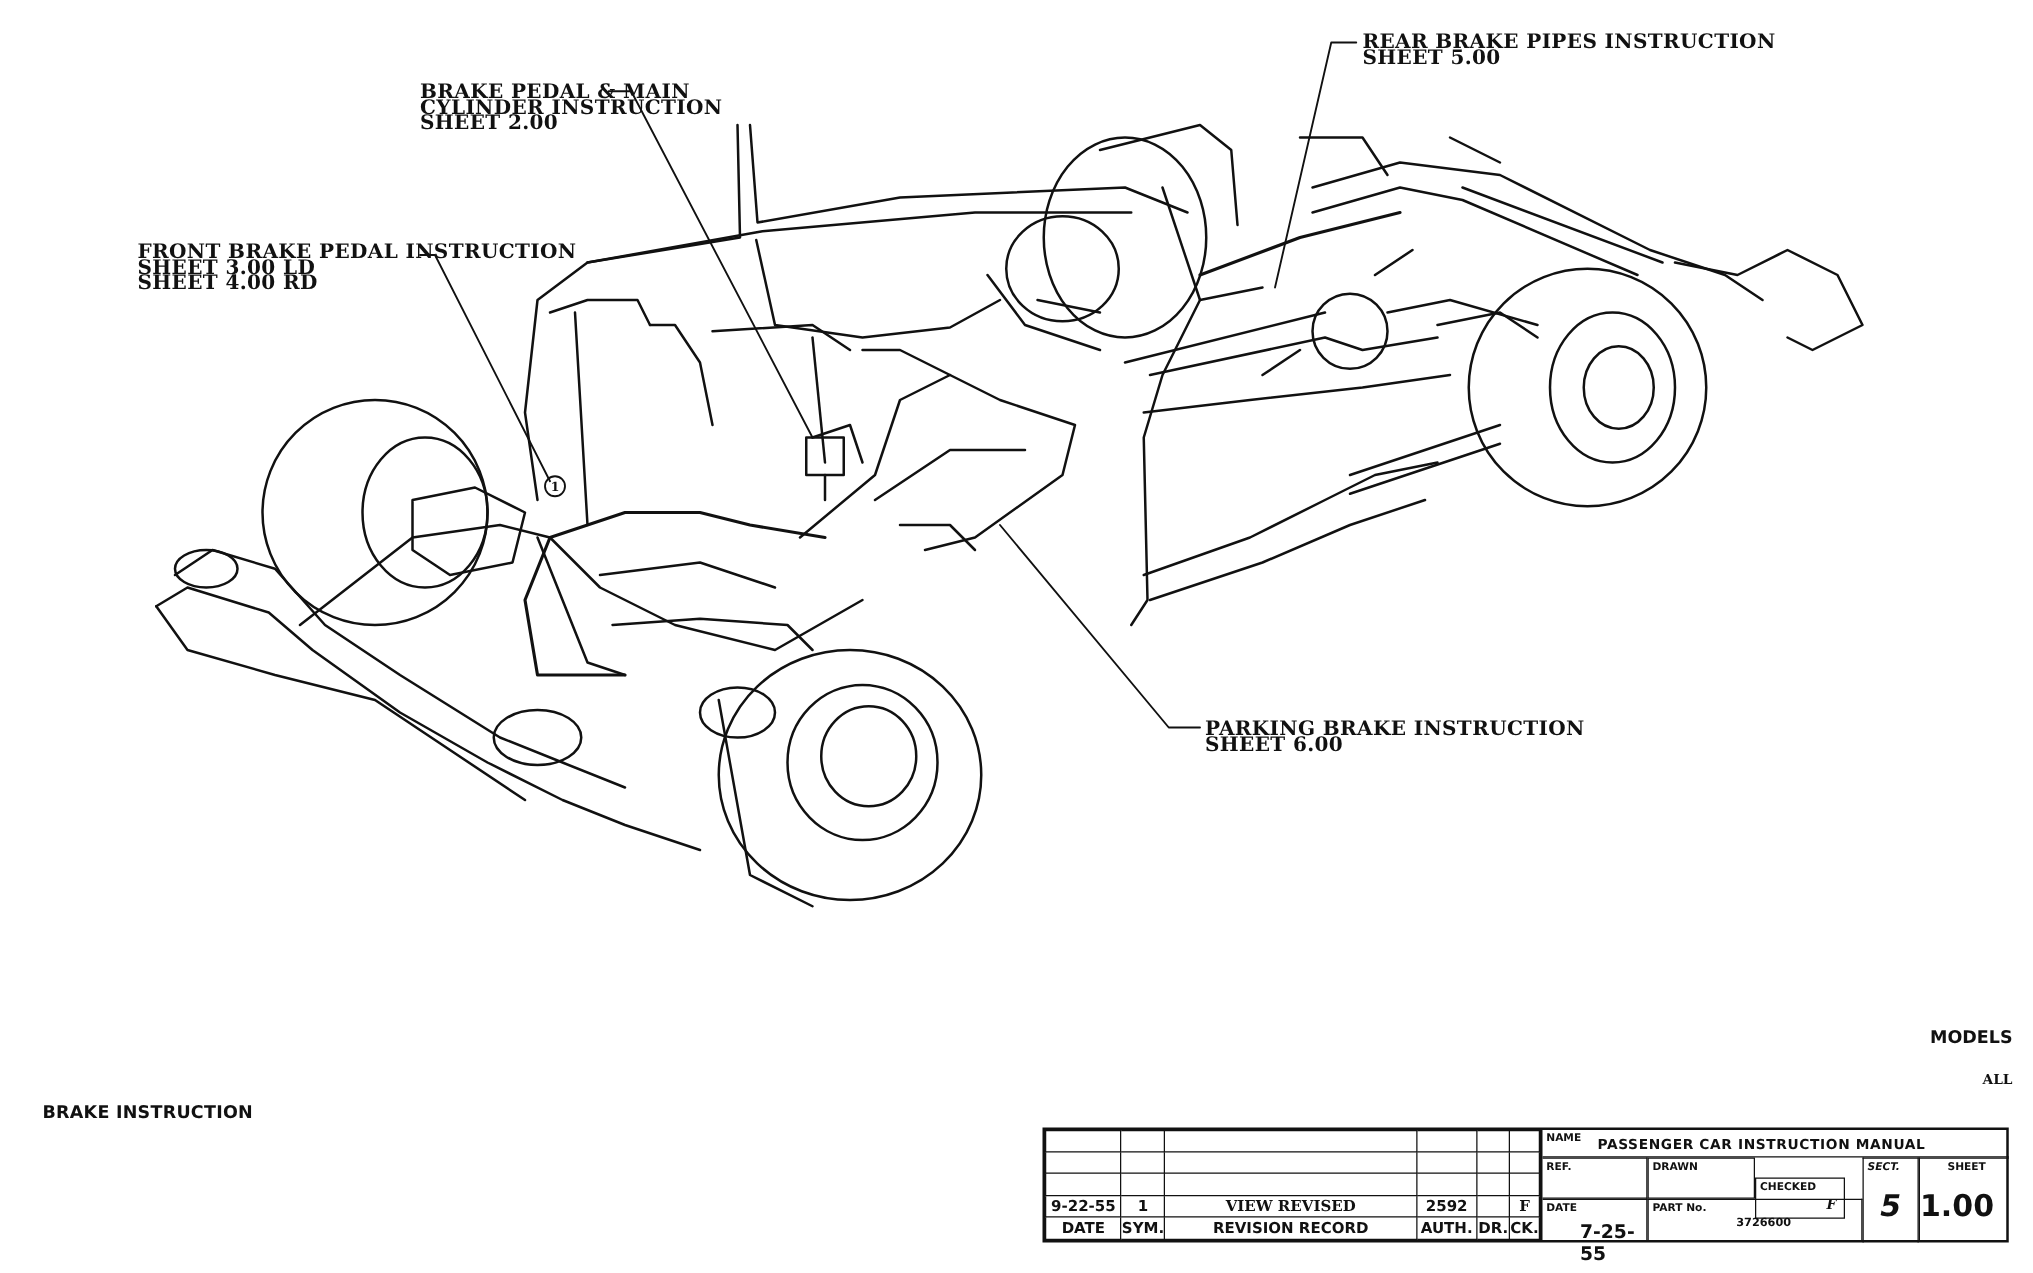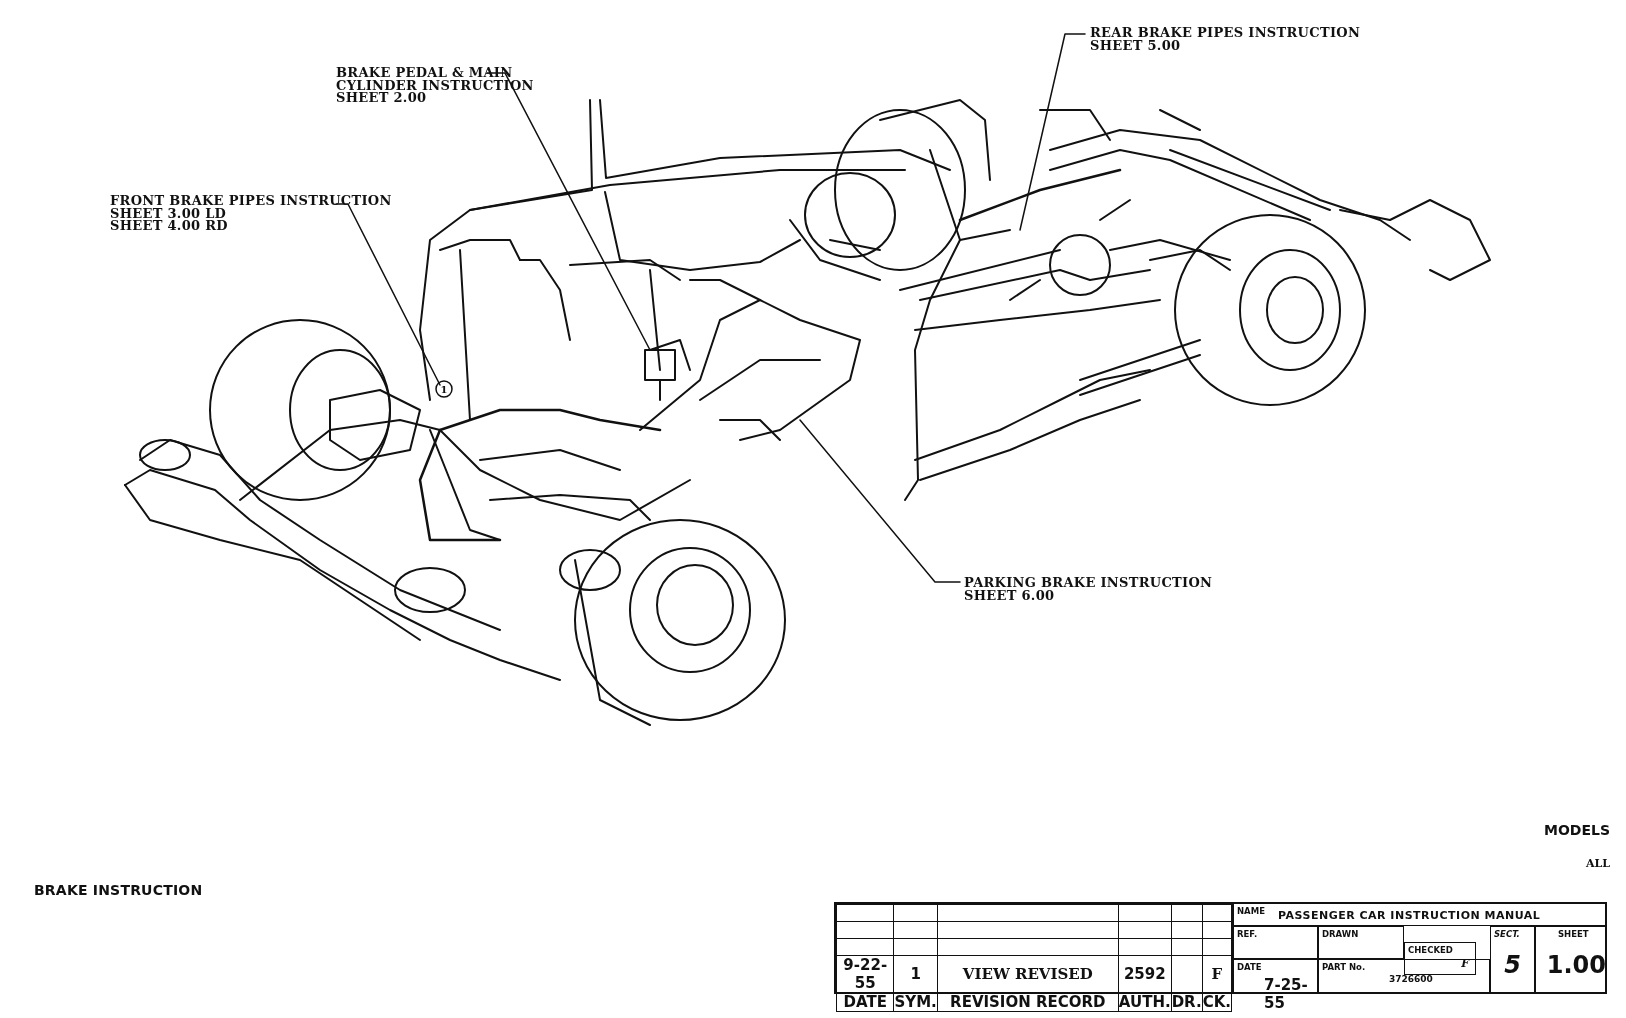--- a/index.html
+++ b/index.html
@@ -1,27 +1,27 @@
 <!DOCTYPE html>
 <html><head>
 <meta charset="utf-8">
 <style>
   html, body { margin:0; padding:0; background:#ffffff; }
   body { width:1626px; height:1018px; position:relative; overflow:hidden; font-family:"DejaVu Serif", serif; color:#111; }
-  .callout { position:absolute; font-family:"DejaVu Serif", serif; font-weight:bold; font-size:13px; line-height:12.5px; letter-spacing:0.3px; color:#111; white-space:nowrap; }
+  .callout { position:absolute; font-family:"DejaVu Serif", serif; font-weight:bold; font-size:16px; line-height:12.5px; letter-spacing:0.3px; color:#111; white-space:nowrap; }
   .callout div { white-space:nowrap; }
   svg.drawing { position:absolute; left:0; top:0; }
   .title-left { position:absolute; left:34px; top:882px; font-family:"DejaVu Sans", sans-serif; font-weight:bold; font-size:14px; letter-spacing:0.2px; }
   .models { position:absolute; left:1520px; top:822px; width:90px; text-align:right; font-family:"DejaVu Sans", sans-serif; font-weight:bold; }
   .models .m1 { font-size:14px; }
   .models .m2 { font-family:"DejaVu Serif", serif; font-size:11px; margin-top:19px; }
   .tb { position:absolute; left:834px; top:902px; width:773px; height:92px; border:2px solid #111; box-sizing:border-box; font-family:"DejaVu Sans", sans-serif; }
   .tb table { border-collapse:collapse; }
   .rev { position:absolute; left:0; top:0; width:396px; height:88px; }
-  .rev td { border:1.5px solid #111; padding:0; height:16px; font-size:15px; font-weight:bold; text-align:center; vertical-align:middle; }
+  .rev td { border:1.5px solid #111; padding:0; height:16px; font-size:12px; font-weight:bold; text-align:center; vertical-align:middle; }
   .rev tr.last td { height:17px; }
   .tbr { position:absolute; left:396px; top:0; width:373px; height:88px; border-left:2px solid #111; }
   .cell { position:absolute; border:1.5px solid #111; box-sizing:border-box; font-size:8px; font-weight:bold;padding-left:28px; }
   .lbl { position:absolute; left:3px; top:2px; font-size:8.5px; font-weight:bold; }
   .val { position:absolute; font-weight:bold; }
 </style>
 </head>
 <body>
 
 <svg class="drawing" width="1626" height="820" viewBox="0 0 1626 820" fill="none" stroke="#111" stroke-width="2" stroke-linecap="round" stroke-linejoin="round">
@@ -147,21 +147,21 @@
   <div>SHEET 5.00</div>
 </div>
 
 <div class="callout" style="left:336px; top:67px;">
   <div>BRAKE PEDAL &amp; MAIN</div>
   <div>CYLINDER INSTRUCTION</div>
   <div>SHEET 2.00</div>
 </div>
 
 <div class="callout" style="left:110px; top:195px;">
-  <div>FRONT BRAKE PIPES INSTRUCTION</div>
+  <div>FRONT BRAKE PEDAL INSTRUCTION</div>
   <div>SHEET 3.00 LD</div>
   <div>SHEET 4.00 RD</div>
 </div>
 
 <div class="callout" style="left:964px; top:577px;">
   <div>PARKING BRAKE INSTRUCTION</div>
   <div>SHEET 6.00</div>
 </div>
 
 <div class="title-left">BRAKE INSTRUCTION</div>
@@ -247,16 +247,16 @@
     <div class="cell" style="left:84px; top:55px; width:172px; height:33px; border-bottom:none;">
       <span class="lbl">PART No.</span>
       <span class="val" style="left:70px; top:14px; font-size:9px;">3726600</span>
     </div>
     <div class="cell" style="left:256px; top:22px; width:45px; height:68px; border-bottom:none;font-style:italic;">
       <span class="lbl">SECT.</span>
       <span class="val" style="left:0; width:43px; text-align:center; top:24px; font-size:24px;">5</span>
     </div>
     <div class="cell" style="left:301px; top:22px; width:72px; height:66px; border-right:none; border-bottom:none;">
       <span class="lbl" style="left:22px;text-align:center;">SHEET</span>
-      <span class="val" style="left:0; width:70px; text-align:right; top:24px; font-size:24px;">1.00</span>
+      <span class="val" style="left:0; width:70px; text-align:left; top:24px; font-size:24px;">1.00</span>
     </div>
   </div>
 </div>
 
 </body></html>

